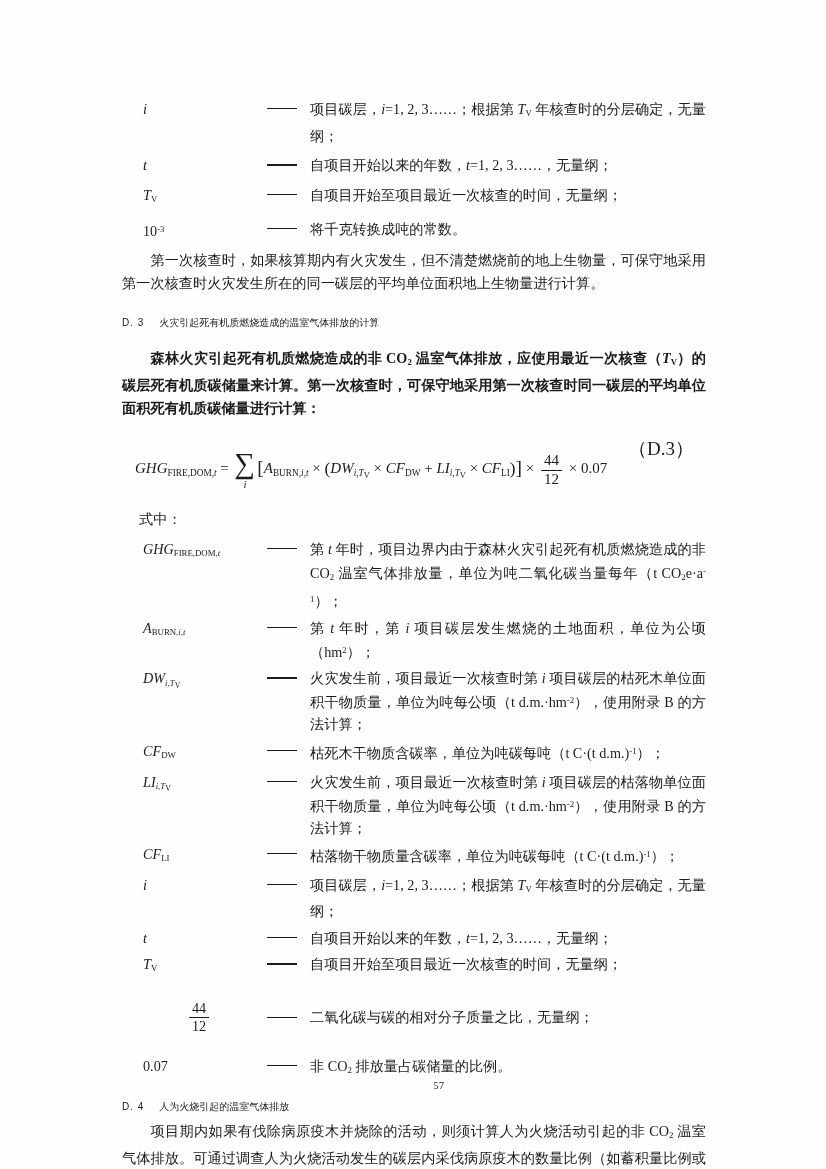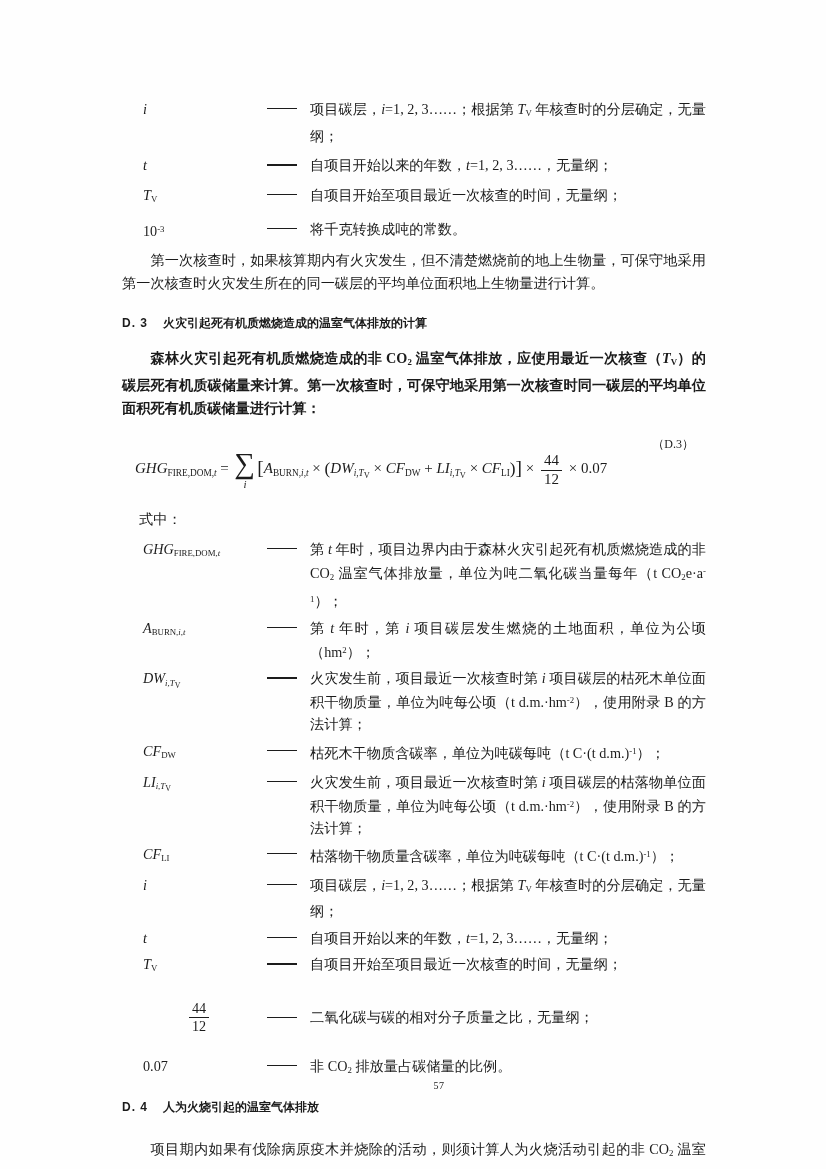--- a/index.html
+++ b/index.html
@@ -27,28 +27,28 @@
   .def-row.fracrow .def-sym { padding-left:64px; }
   .def-row.fracrow .dashline { margin-top:0; }
   
   p.para { margin:0; text-indent:2em; line-height:23px; text-align:justify; }
   p.para.p1 { }
   p.para.p2 { margin-bottom:16px;font-weight:bold; }
   
   h3.sect {
     margin:17px 0 13px 0;
     font-family:"Liberation Sans","DejaVu Sans",sans-serif;
-    font-size:12px; font-weight:bold; line-height:22px;
+    font-size:10px; font-weight:normal; line-height:22px;
   }
   h3.sect .sect-label { margin-right:15px; letter-spacing:1px; }
-  h3.sect.d4 { margin-top:15px; margin-bottom:20px; }
+  h3.sect.d4 { margin-top:15px; margin-bottom:2px; }
   
   .formula-row { display:flex; margin:9px 0 4px 0; padding-left:13px; font-size:15px; }
   .fx-main { flex:1; }
-  .fx-label { flex:none; padding-right:12px; font-size:12px;font-family:Liberation Serif, serif; }
+  .fx-label { flex:none; padding-right:12px; font-size:19px;font-family:Liberation Serif, serif; }
   .sum { display:inline-flex; flex-direction:column; align-items:center; vertical-align:middle; line-height:1; margin:0 2px; }
   .sigma { font-size:29px; line-height:0.95; }
   .sumsub { font-size:11px; font-style:italic; margin-top:1px; }
   .bk { font-size:1.3em; vertical-align:-0.06em; }
   .pk { font-size:1.15em; vertical-align:-0.03em; }
   .frac { display:inline-flex; flex-direction:column; vertical-align:middle; text-align:center; line-height:1.15; margin:16px 3px; }
   .fnum { padding:0 3px; }
   .fden { border-top:1.3px solid #1b1b1b; padding:0 3px; }
   .where { margin:2px 0 8px 0; text-indent:1.2em; line-height:22px; }
   sub { font-size:0.62em; vertical-align:-0.28em; letter-spacing:0; }

